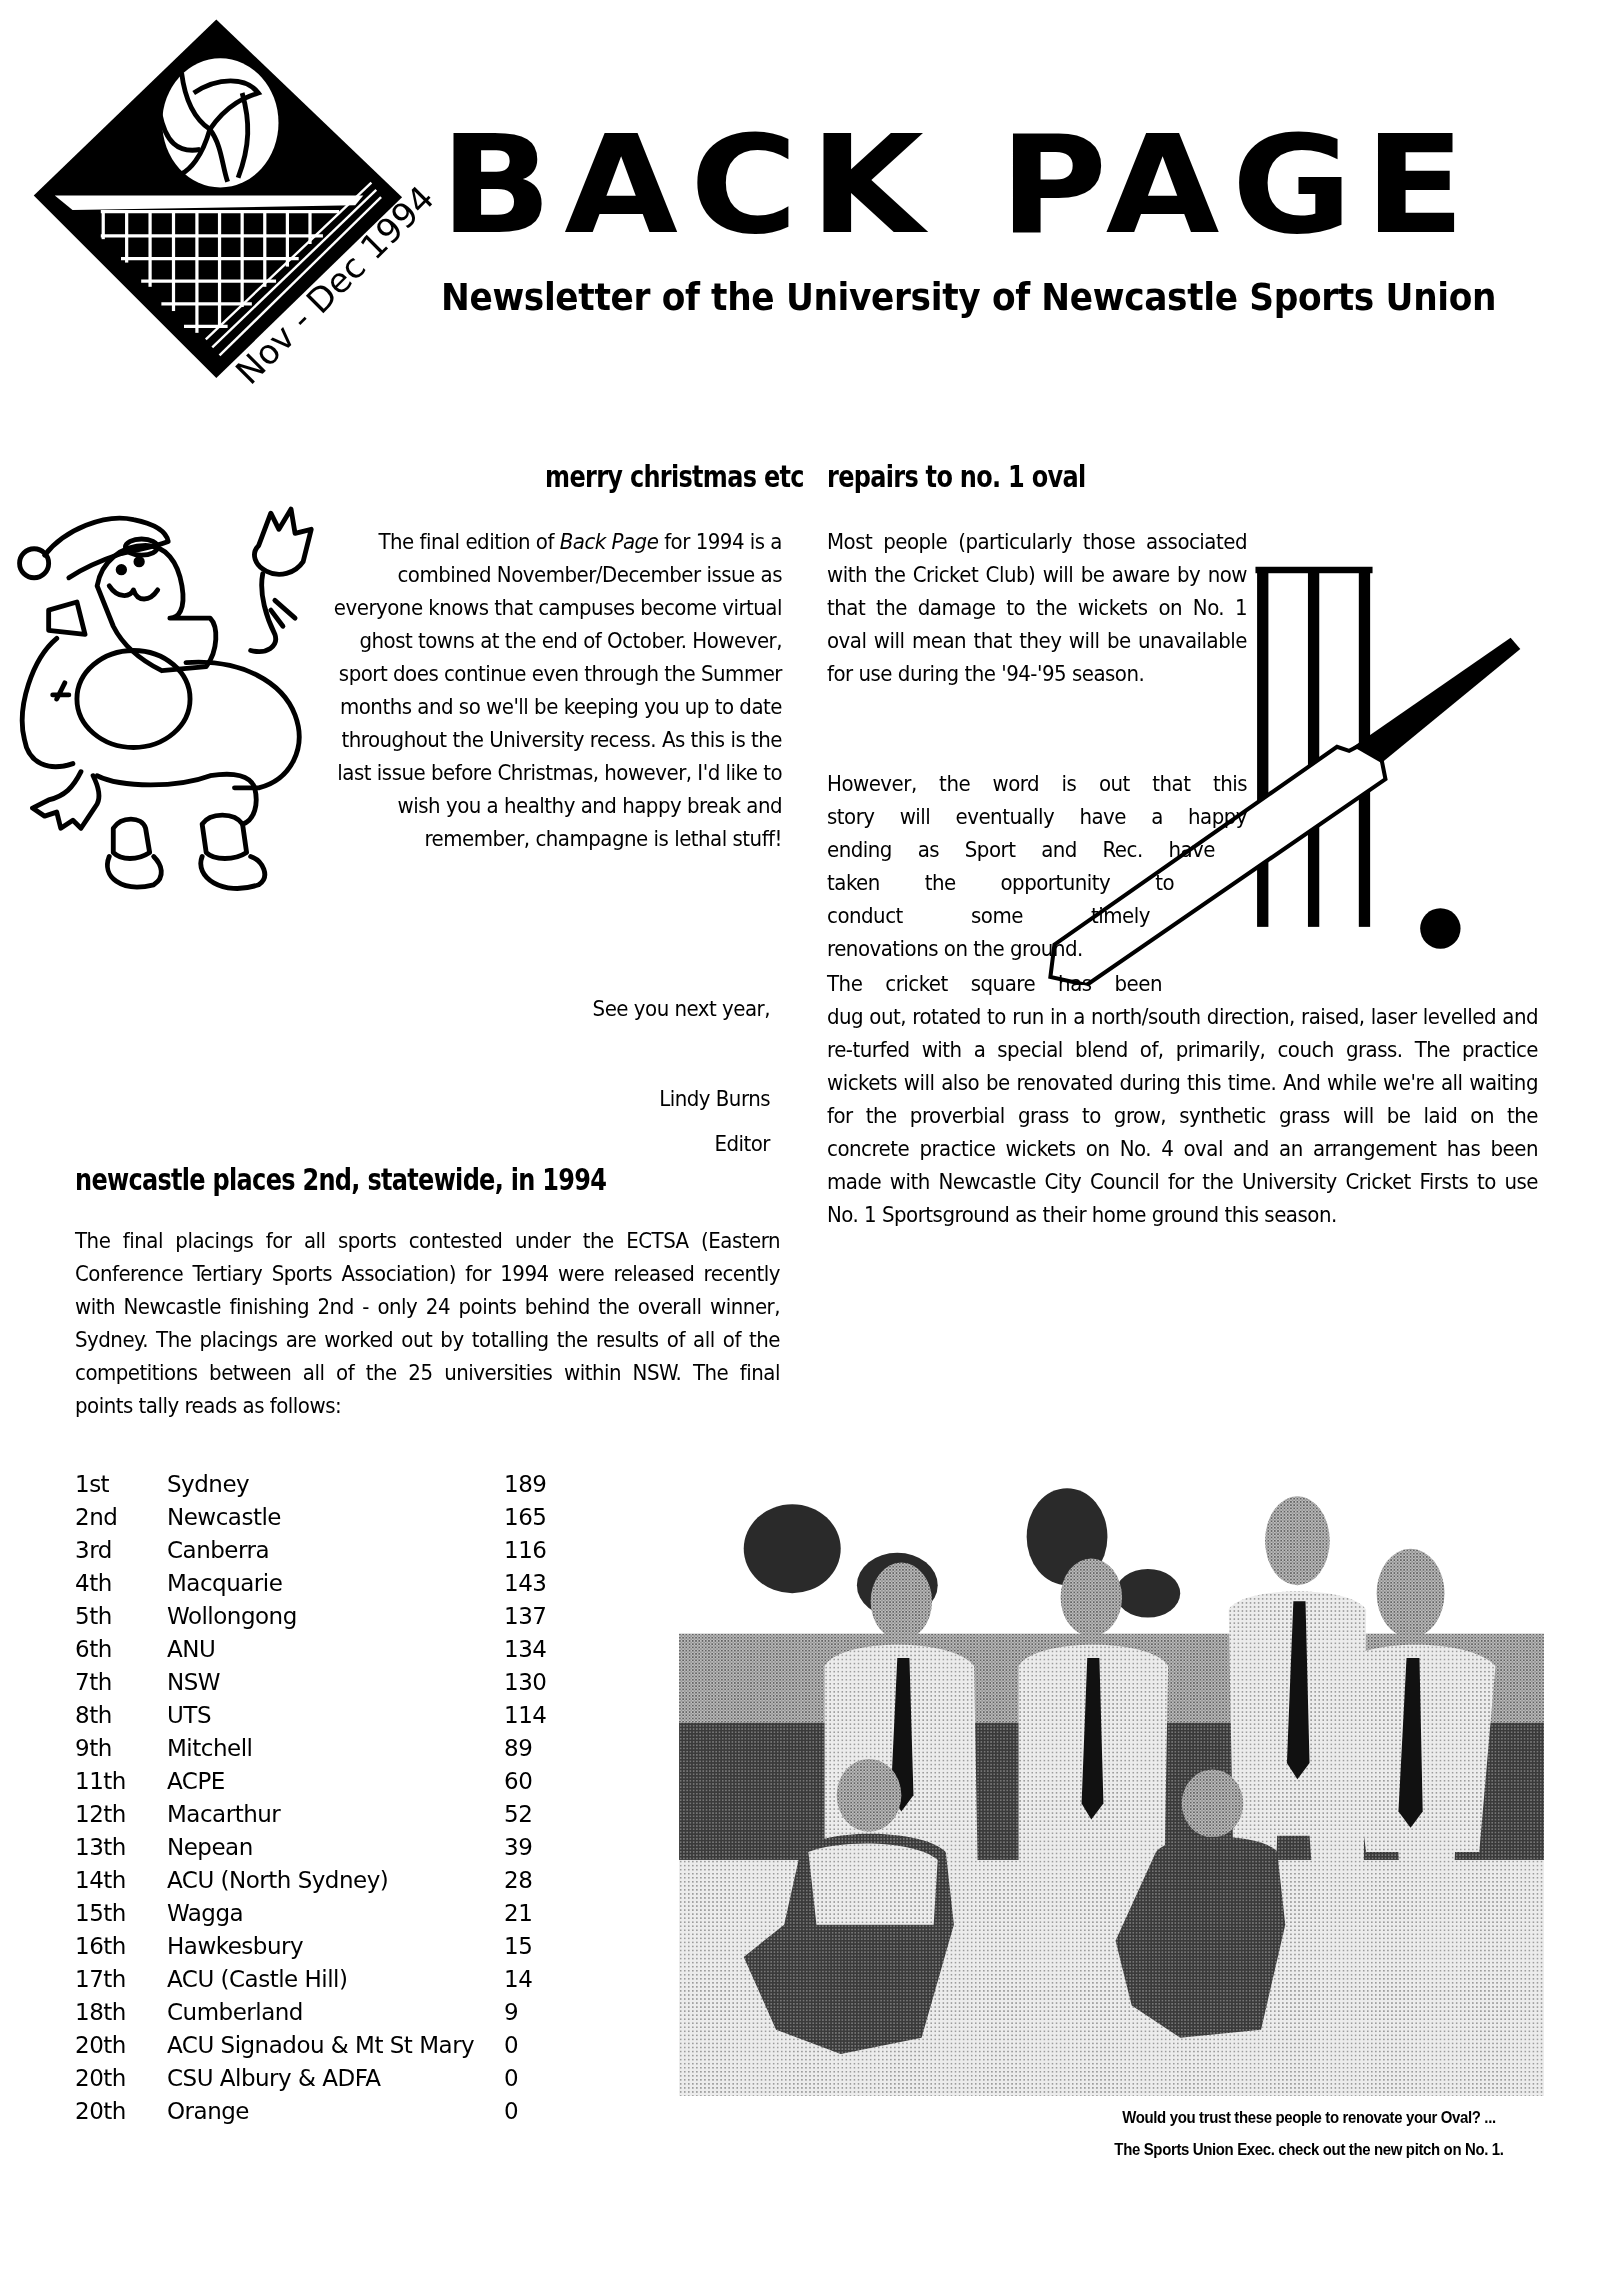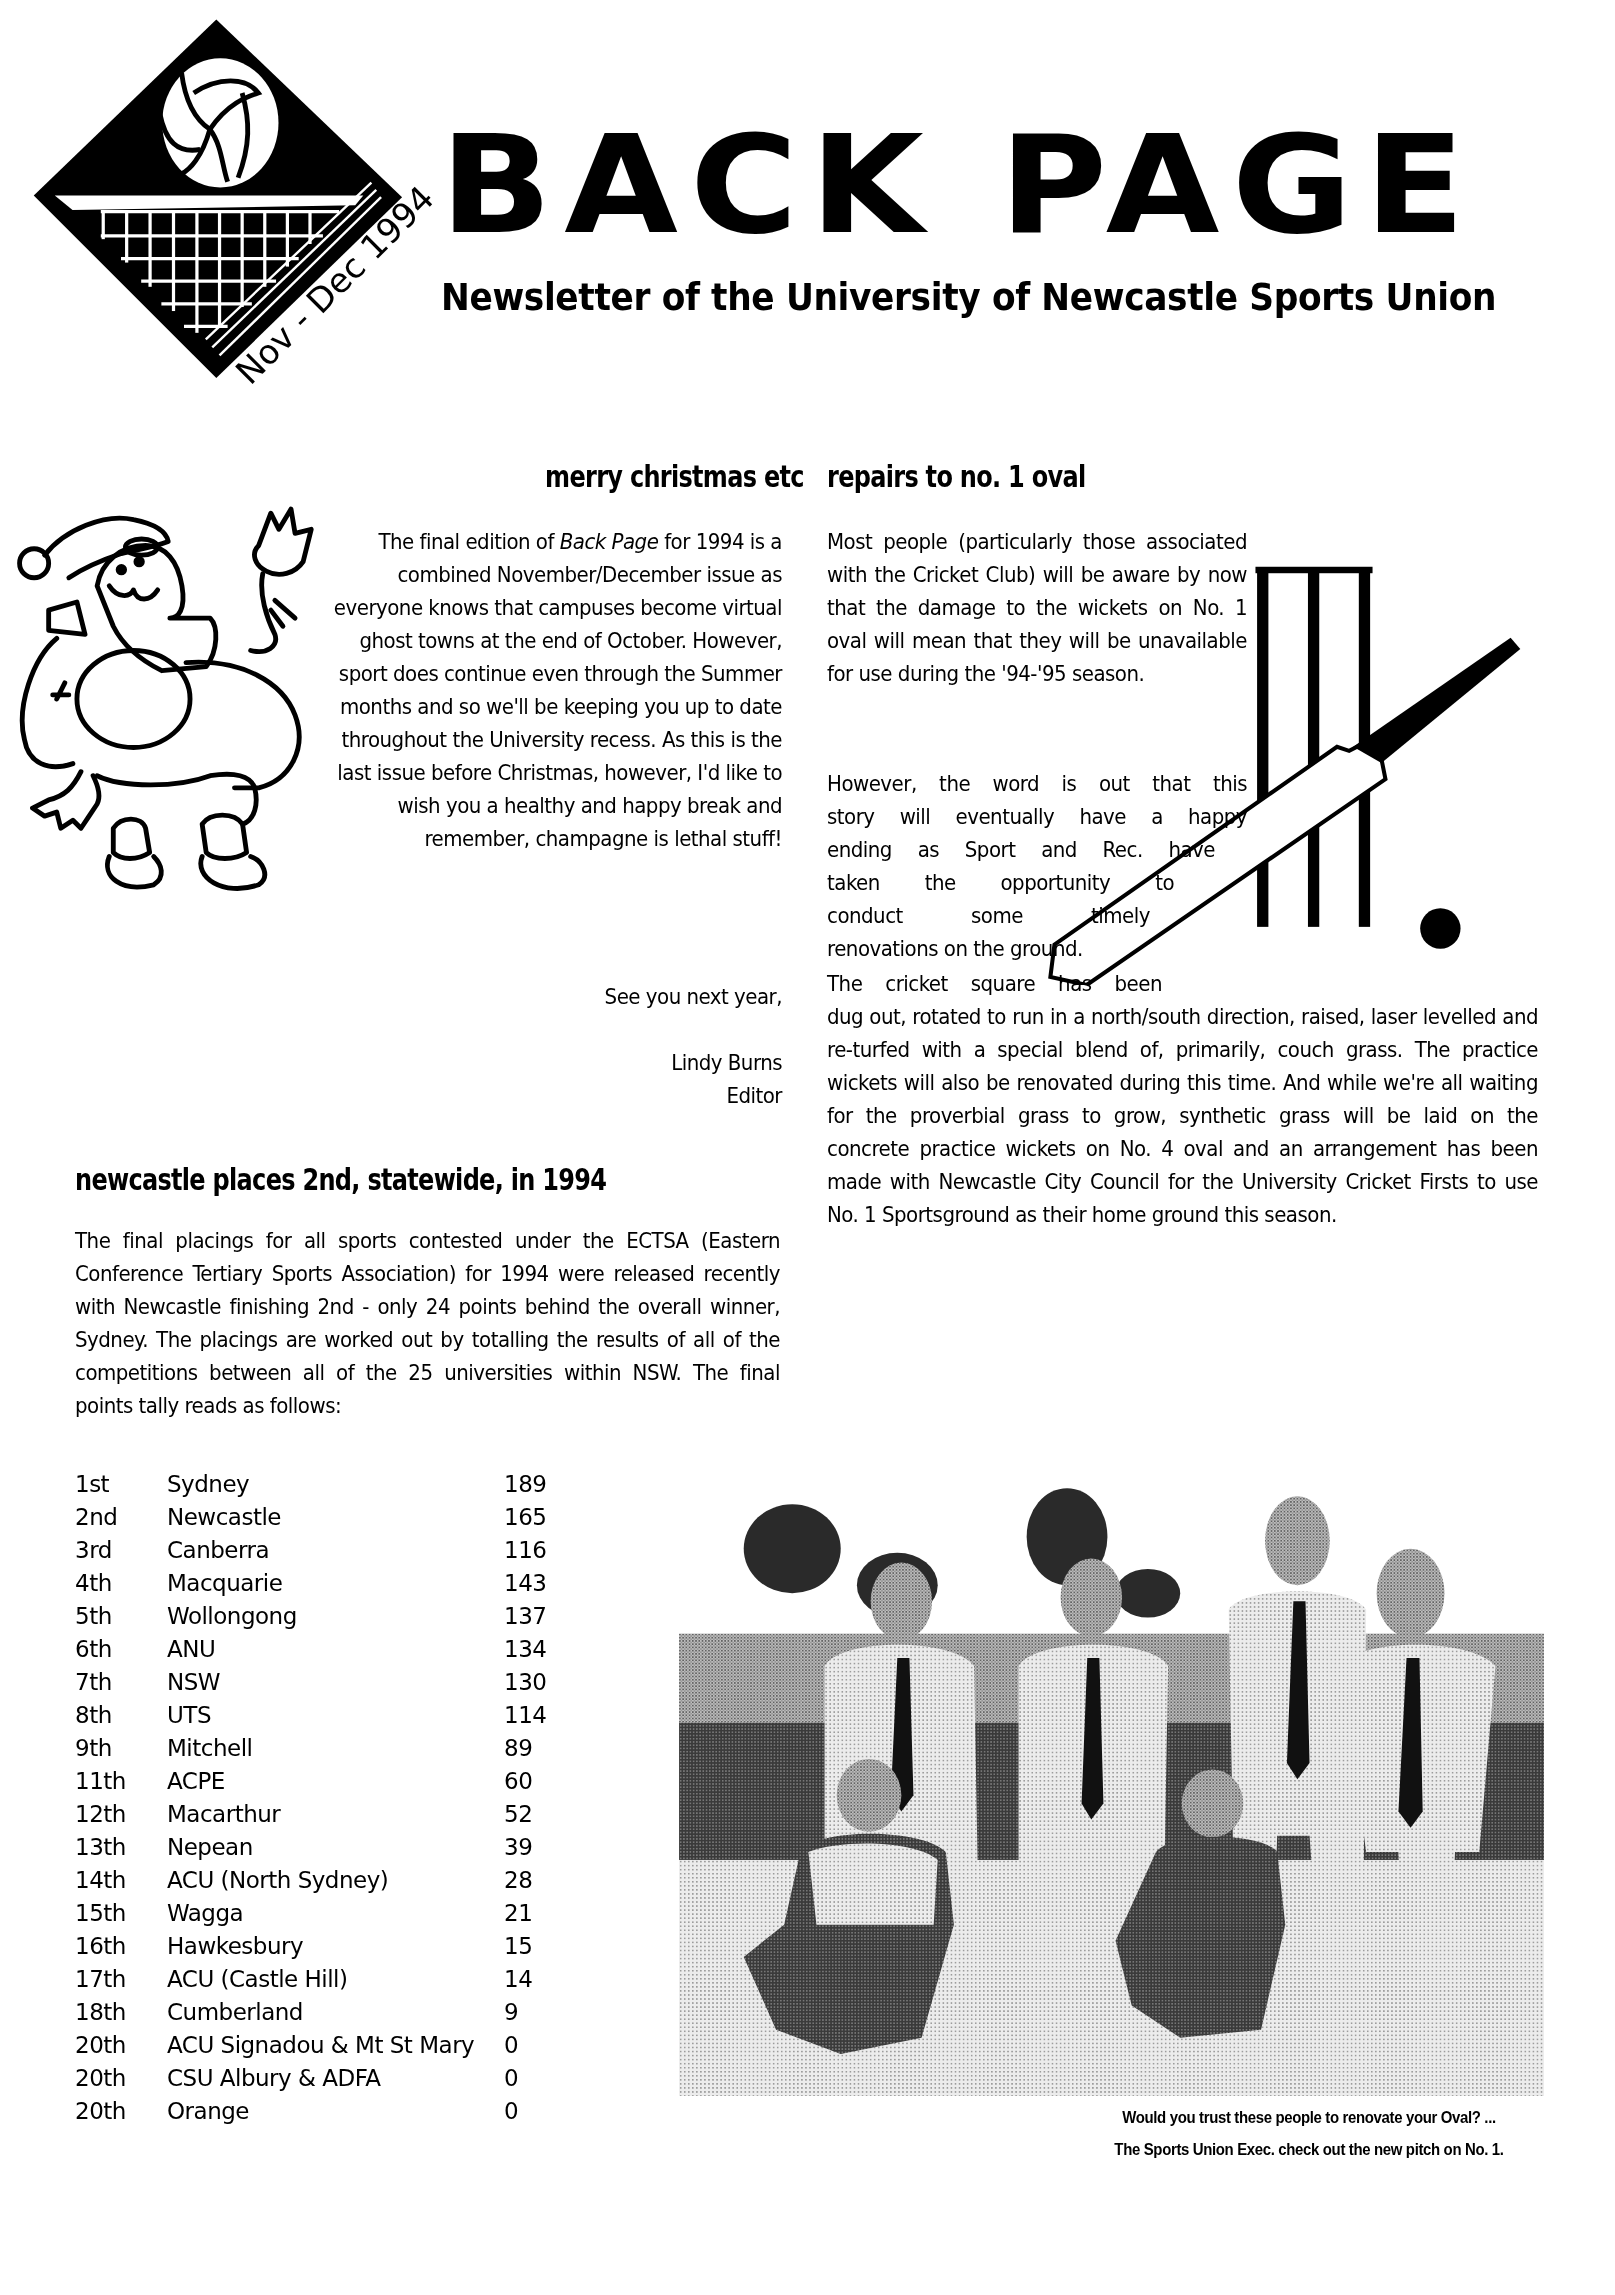--- a/index.html
+++ b/index.html
@@ -19,21 +19,21 @@
           font-size: 31px; line-height: 37px; letter-spacing: -0.8px; white-space: nowrap; }
   .body-text { font-family: "DejaVu Sans", sans-serif; font-size: 22px; line-height: 33px;
                letter-spacing: -0.5px; font-stretch: condensed; }
 
   
   #xmas-head { right: 812px; top: 458px; text-align: right; transform: scaleX(0.86); transform-origin: right top; }
   #santa { left: 0; top: 497px; width: 372px; height: 408px; }
   #xmas-body { left: 315px; width: 467px; top: 525px; text-align: right; }
   #xmas-body p { margin: 0; }
   #xmas-sign { left: 485px; width: 297px; top: 980px; text-align: right; }
-  #xmas-sign p { margin: 0; }
+  #xmas-sign p { margin: 12px; }
 
   
   #repairs-head { left: 827px; top: 458px; transform: scaleX(0.86); transform-origin: left top; }
   #repairs-p1 { left: 827px; top: 525px; width: 420px; text-align: justify; }
   #repairs-p2 { left: 827px; top: 767px; width: 420px; text-align: justify; }
   #repairs-p2 .l { display: block; text-align: justify; text-align-last: justify; }
   #cricket { left: 945px; top: 549px; width: 671px; height: 436px; }
   #repairs-p3 { left: 827px; top: 967px; width: 711px; }
   #repairs-p3 .first { display: block; width: 335px; text-align: justify; text-align-last: justify; }
   #repairs-p3 .rest { display: block; text-align: justify; }

